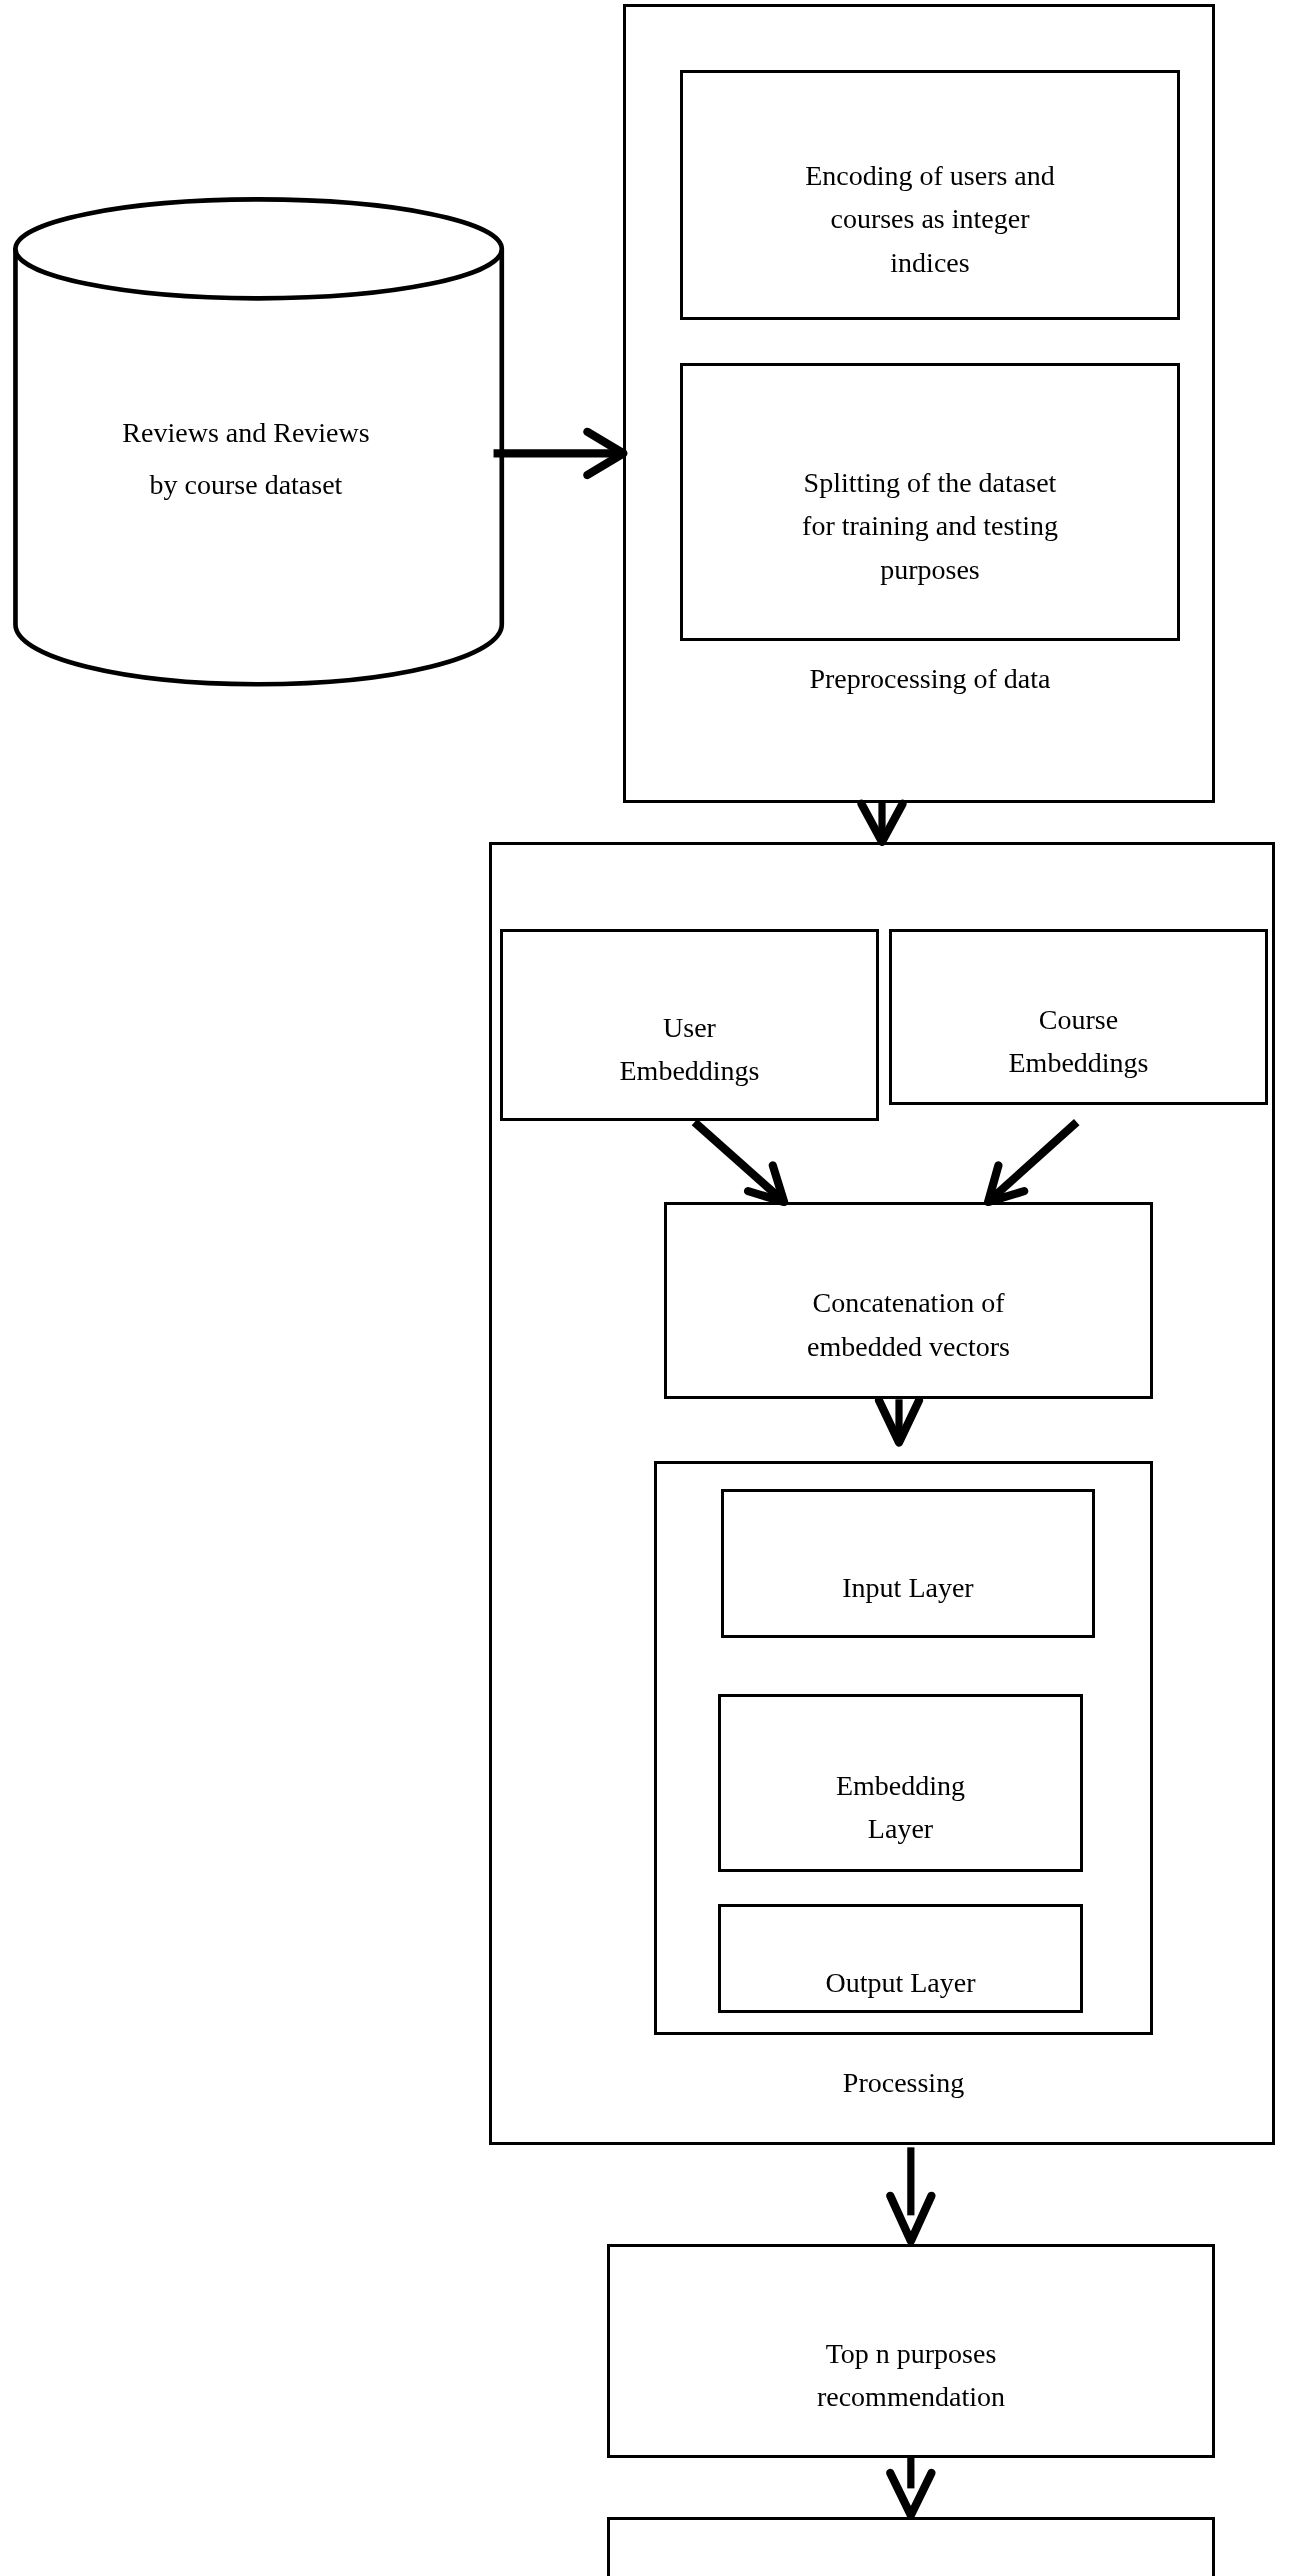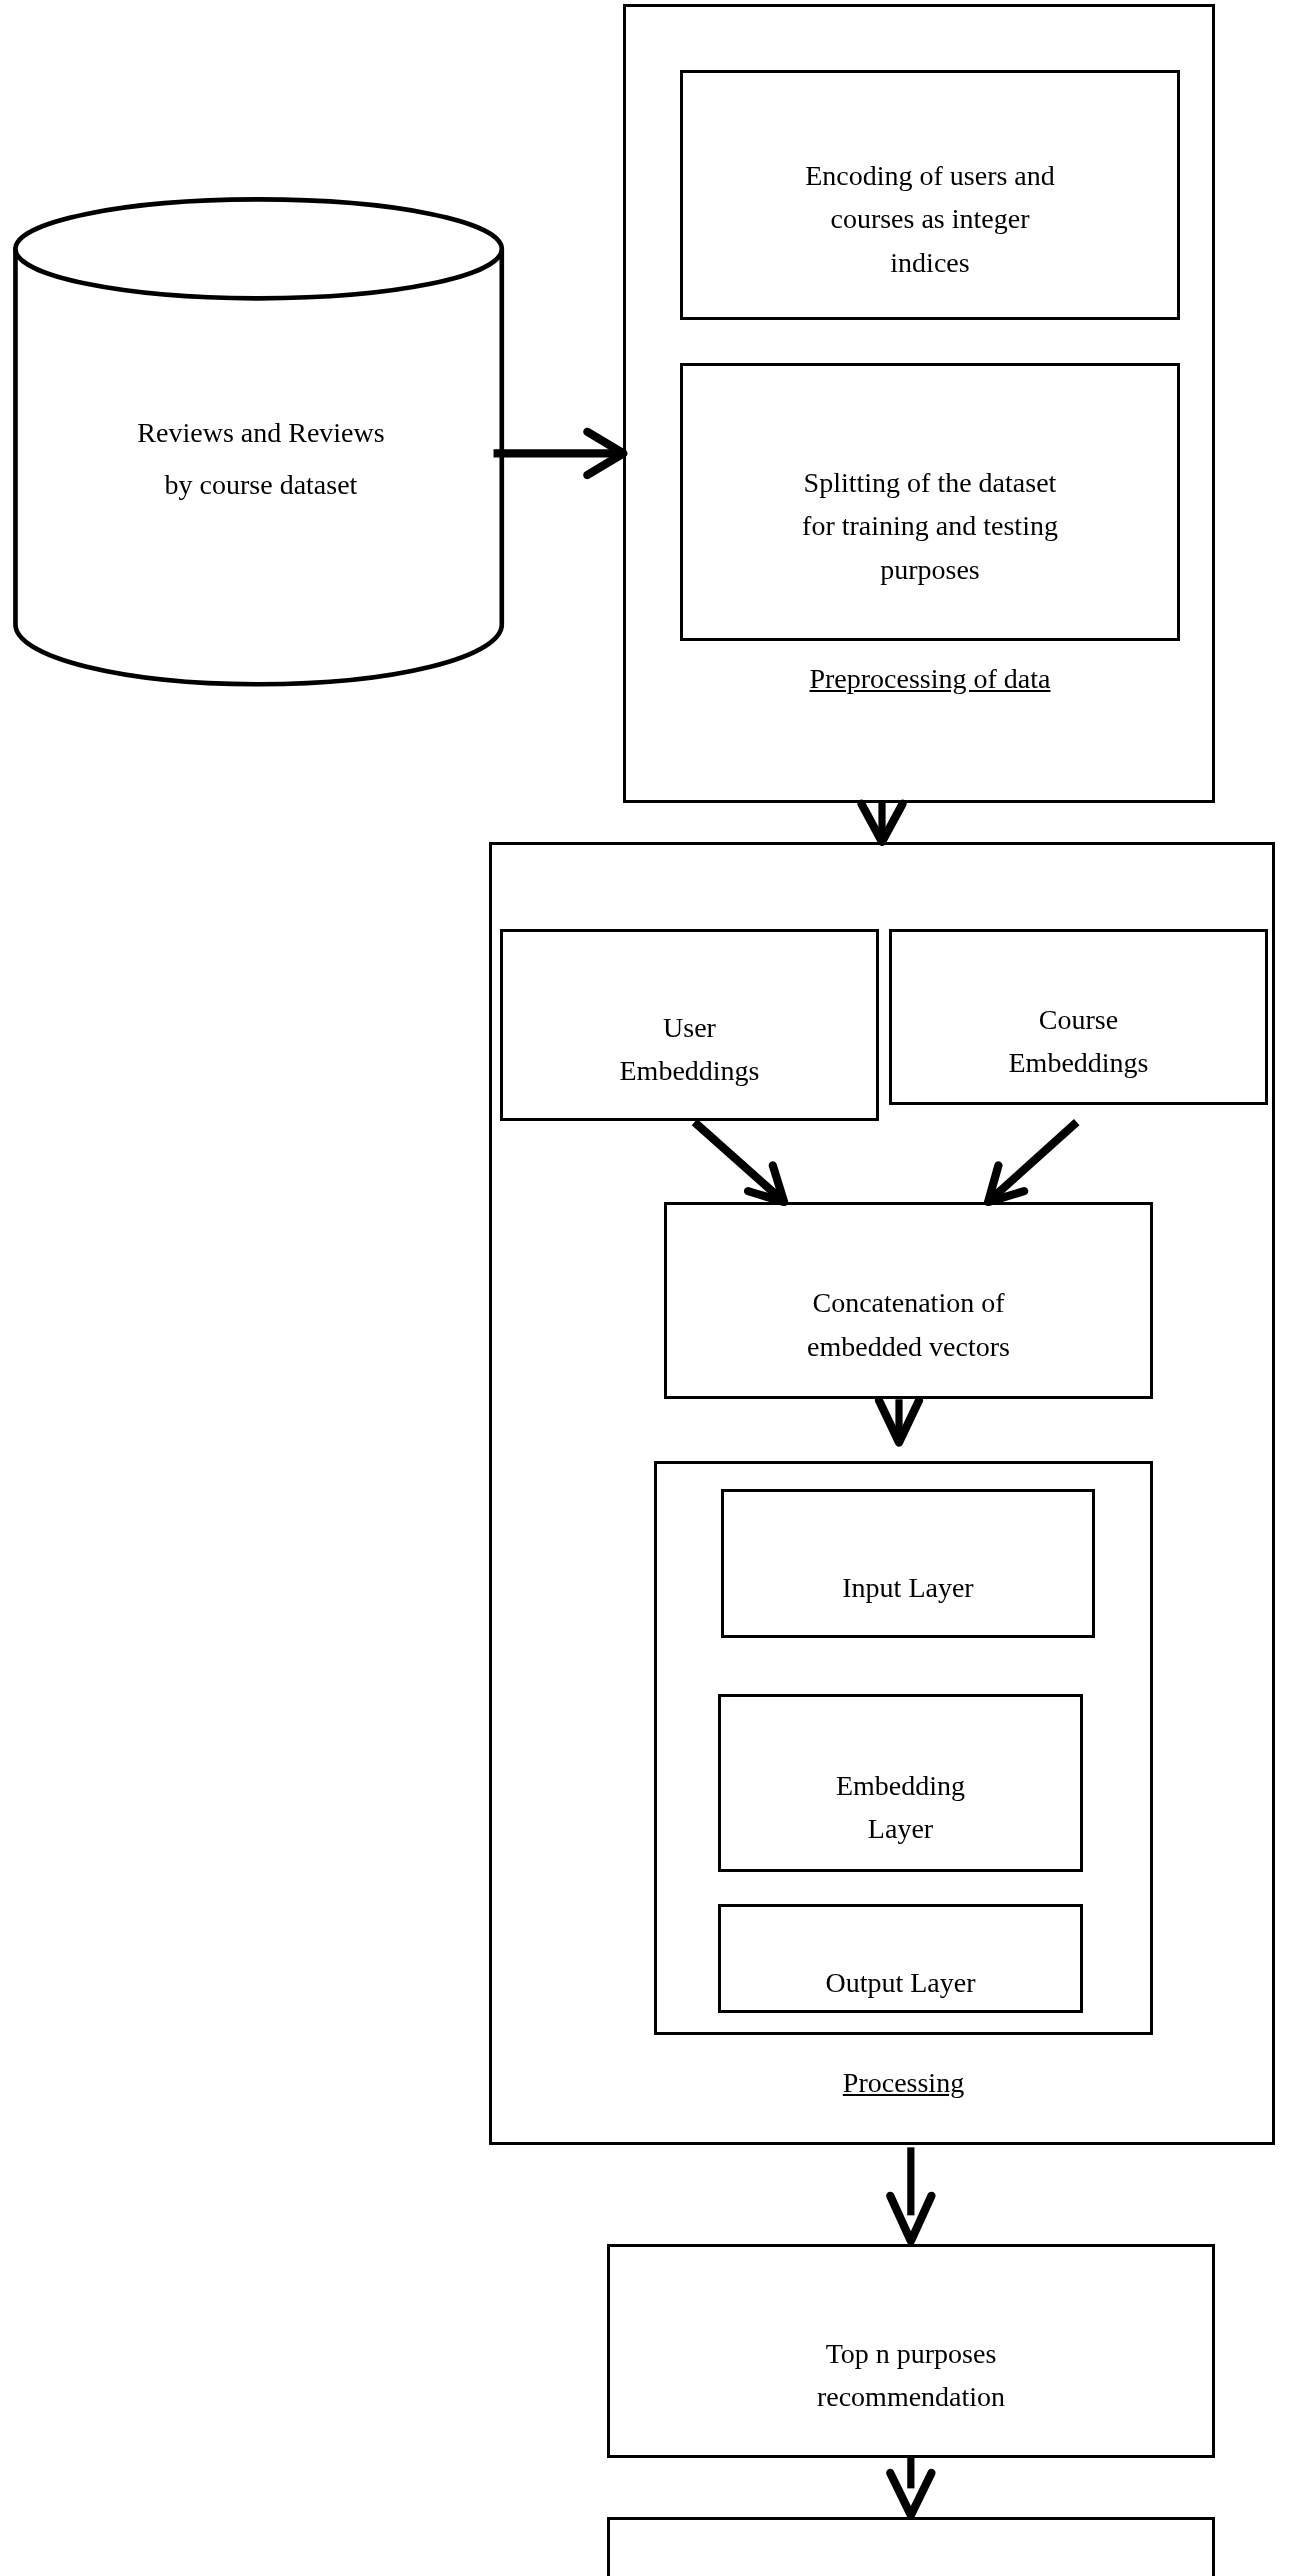--- a/index.html
+++ b/index.html
@@ -50,21 +50,20 @@
     color: #000000;
     padding: 0 7.2px;
     margin-top: 48px;
   }
   .caption {
     position: absolute;
     text-align: center;
     font-size: 28px;
     line-height: 1.2;
     color: #000000;
-    text-decoration: underline;
   }
   .cyl-label {
     position: absolute;
     text-align: center;
     font-size: 28px;
     line-height: 1.85;
     white-space: pre-line;
     color: #000000;
   }
 </style>
@@ -110,21 +109,21 @@
       <line x1="1768" y1="4168" x2="1768" y2="4300" stroke="#000000" stroke-width="14"></line>
       <path d="M 1728 4262 L 1768 4350 L 1808 4262" fill="none" stroke="#000000" stroke-width="16" stroke-linecap="round" stroke-linejoin="round"></path>
     </g>
 
     <g>
       <line x1="1768" y1="4770" x2="1768" y2="4830" stroke="#000000" stroke-width="14"></line>
       <path d="M 1728 4800 L 1768 4882 L 1808 4800" fill="none" stroke="#000000" stroke-width="16" stroke-linecap="round" stroke-linejoin="round"></path>
     </g>
   </svg>
 
-  <div class="cyl-label" style="left:18px; top:407px; width:486px;">Reviews and Reviews
+  <div class="cyl-label" style="left:3px; top:407px; width:486px;">Reviews and Reviews
 by course dataset</div>
 
   <div class="node node-outer" style="left:623px; top:4.1px; width:592px; height:799px;"></div>
 
   <div class="node" style="left:680px; top:70px; width:500px; height:250px;">
     <span class="txt" style="left:0; top:0; right:0; bottom:0;">Encoding of users and
 courses as integer
 indices</span>
   </div>
 

